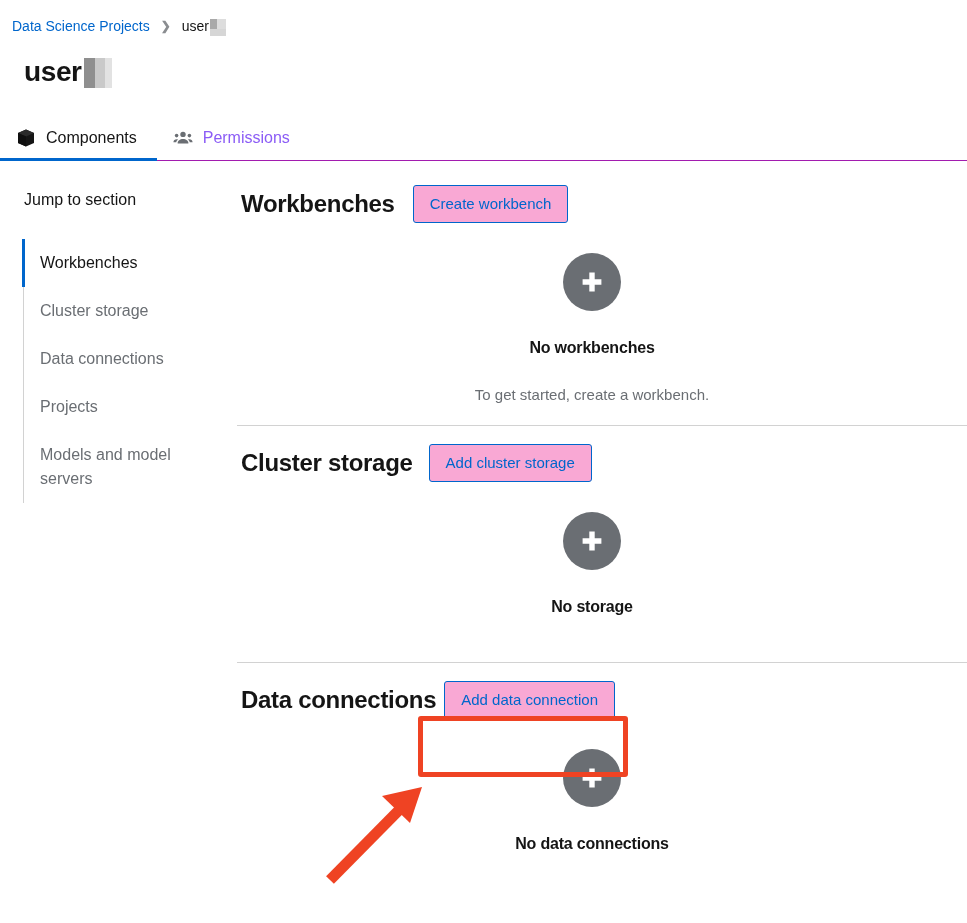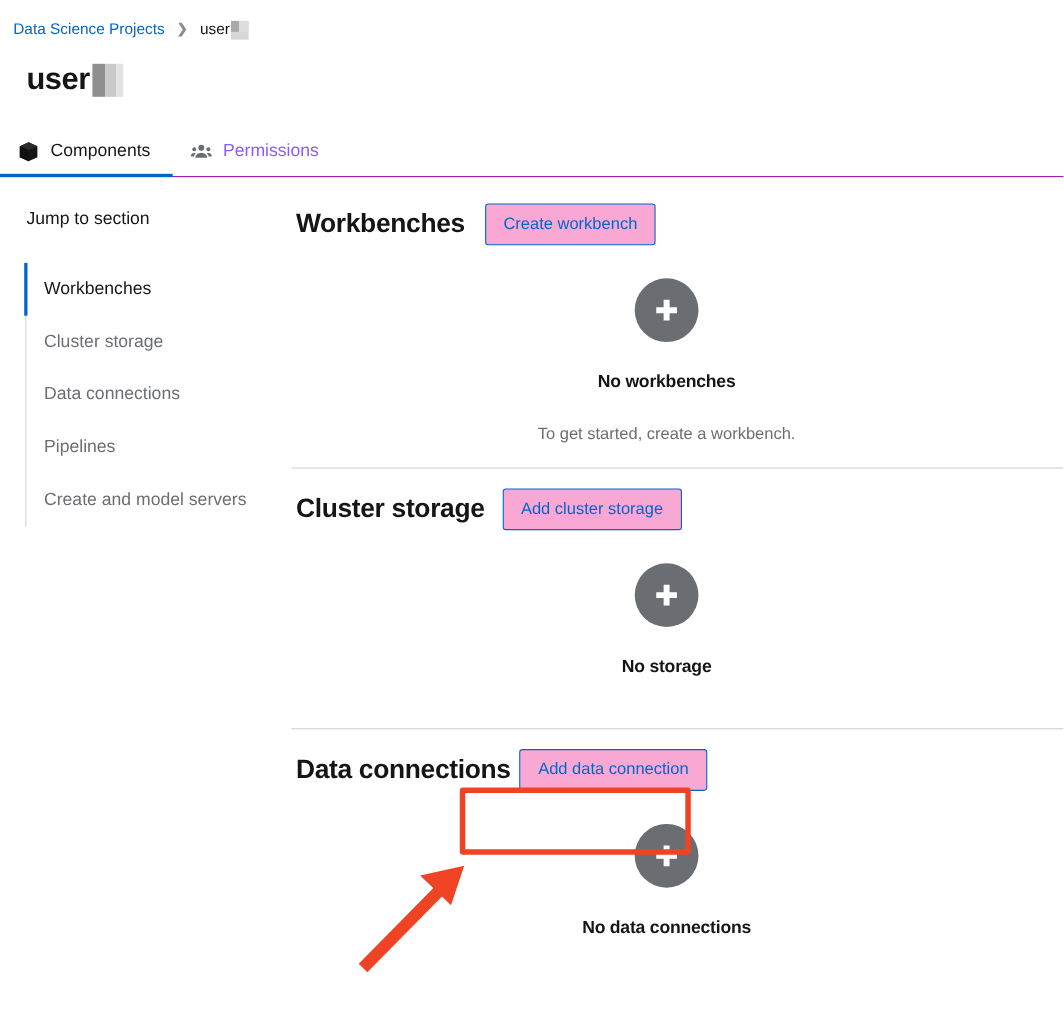--- a/index.html
+++ b/index.html
@@ -125,21 +125,20 @@
   .tab-label { white-space: nowrap; }
 
   
   .body-area {
     position: absolute;
     top: 161px;
     left: 0;
     width: 967px;
     height: 762px;
     display: flex;
-    gap: 28px;
   }
 
   
   .jumpto {
     width: 237px;
     flex: 0 0 237px;
     padding-top: 28px;
     position: relative;
   }
   .jumpto-title {
@@ -335,24 +334,24 @@
         <li class="jumpto-item active">
           <span>Workbenches</span>
         </li>
         <li class="jumpto-item">
           <span>Cluster storage</span>
         </li>
         <li class="jumpto-item">
           <span>Data connections</span>
         </li>
         <li class="jumpto-item">
-          <span>Pipelines</span>
+          <span>Projects</span>
         </li>
         <li class="jumpto-item">
-          <span>Create and model servers</span>
+          <span>Models and model servers</span>
         </li>
       </ul>
     </aside>
 
     <main class="content">
 
       <section class="section">
         <div class="section-header">
           <h2 class="section-title">Workbenches</h2>
           <button class="btn-secondary gap-wb">Create workbench</button>

